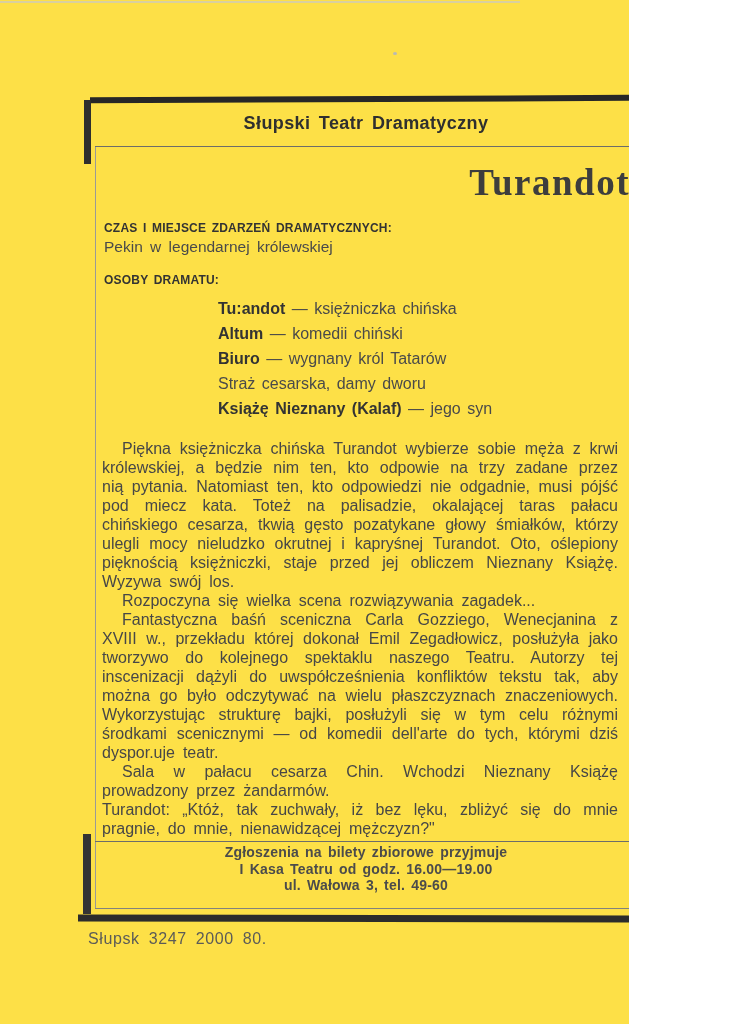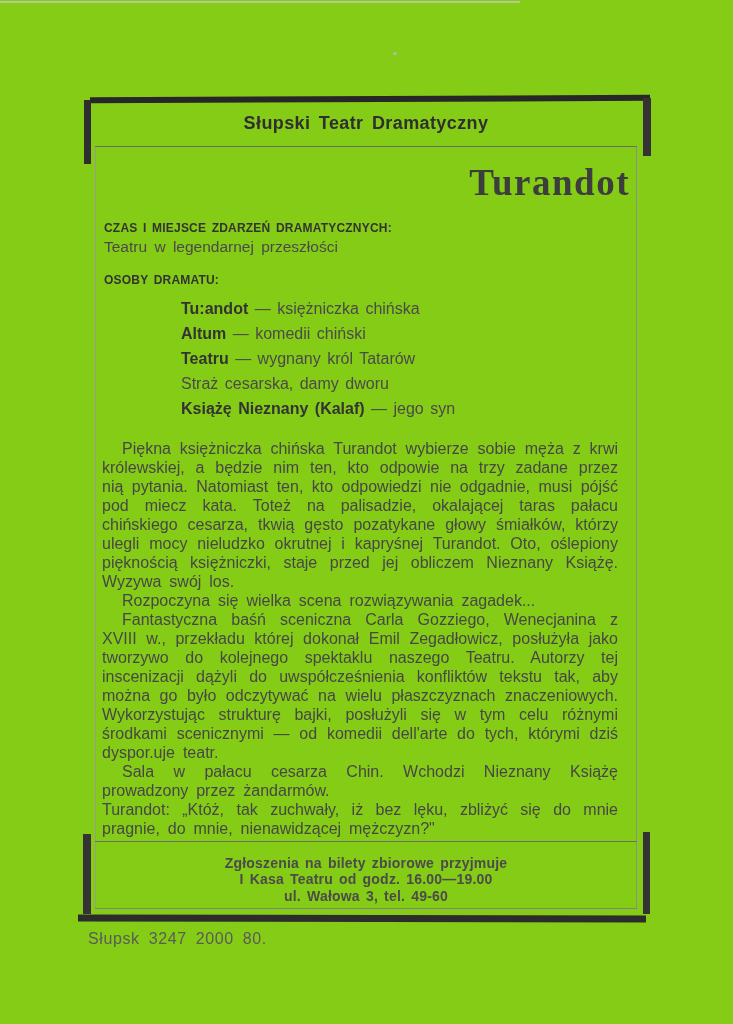--- a/index.html
+++ b/index.html
@@ -2,22 +2,22 @@
 <html><head>
 <meta charset="utf-8">
 <style>
   html,body { margin:0; padding:0; }
   body {
     width:733px; height:1024px;
     background:#ffffff;
     font-family:"Liberation Sans", sans-serif;
   }
   .scan-page {
-    position:relative; width:733px; height:1024px;
-    background:#84cc16; overflow:hidden;
+    position:relative; width:629px; height:1024px;
+    background:#fde047; overflow:hidden;
     color:#454545;
   }
   
   .artifact-topline { position:absolute; left:0; top:1px; width:520px; height:2px; background:#c9c9c5; opacity:.7; }
   .artifact-speck { position:absolute; left:393px; top:52px; width:4px; height:3px; background:#b9b9b4; border-radius:50%; }
 
   
   .frame { position:absolute; left:88px; top:100px; width:556px; height:818px; }
   .bar-top        { position:absolute; top:-4px; left:2px; right:-6px; height:6px; background:#272727; transform:rotate(-0.25deg); }
   .seg-left-top   { position:absolute; top:0; left:-4px; width:7px; height:64px; background:#2e2e2e; }
@@ -45,35 +45,35 @@
   .play-title {
     margin:14px 0 0 0; text-align:right;
     font-family:Liberation Serif, serif; font-weight:700;
     font-size:37px; color:#3d3d3d; letter-spacing:1.5px;
   }
   .sec-heading {
     margin:17px 0 0 2px; font-size:12px; font-weight:bold;
     color:#333; letter-spacing:.2px; word-spacing:2px;
   }
   .sec-value { margin:3px 0 0 2px; font-size:15.5px; color:#4a4a4a; word-spacing:3px; }
-  .cast-list { margin:9px 0 0 79px; font-size:16px; line-height:25px; word-spacing:2px; }
+  .cast-list { margin:9px 0 0 116px; font-size:16px; line-height:25px; word-spacing:2px; }
   .cast-name { font-weight:bold; color:#333; }
   .cast-role { color:#4a4a4a; }
 
   .synopsis {
     margin:18px 12px 0 0; font-size:16px; line-height:19px;
     text-align:justify; word-spacing:3.5px; color:#474747;
   }
   .synopsis p { margin:0; text-indent:20px; }
   .synopsis p.noindent { text-indent:0; }
 
   
   .footer-box {
     position:absolute; left:8px; right:8px; bottom:14px; height:60px;
-    display:flex; flex-direction:column; align-items:center; justify-content:flex-end;
+    display:flex; flex-direction:column; align-items:center; justify-content:flex-start;
     font-size:14px; font-weight:bold; color:#4b4b4b;
     line-height:16.5px; letter-spacing:.2px; word-spacing:2px;
   }
 
   .imprint {
     position:absolute; left:88px; top:930px;
     font-size:16px; color:#5b5b58; letter-spacing:.6px; word-spacing:4px;
   }
 </style>
 </head>
@@ -99,33 +99,33 @@
     <div class="bar-bottom"></div>
 
     <div class="header-box">
       <span class="theater-name">Słupski Teatr Dramatyczny</span>
     </div>
 
     <div class="content">
       <h1 class="play-title">Turandot</h1>
 
       <div class="sec-heading">CZAS I MIEJSCE ZDARZEŃ DRAMATYCZNYCH:</div>
-      <div class="sec-value">Teatru w legendarnej przeszłości</div>
+      <div class="sec-value">Pekin w legendarnej królewskiej</div>
 
       <div class="sec-heading">OSOBY DRAMATU:</div>
 
       <div class="cast-list">
         <div class="cast-row">
           <span class="cast-name">Tu:andot</span><span class="cast-role"> — </span><span class="cast-role">księżniczka chińska</span>
         </div>
         <div class="cast-row">
           <span class="cast-name">Altum</span><span class="cast-role"> — </span><span class="cast-role">komedii chiński</span>
         </div>
         <div class="cast-row">
-          <span class="cast-name">Teatru</span><span class="cast-role"> — </span><span class="cast-role">wygnany król Tatarów</span>
+          <span class="cast-name">Biuro</span><span class="cast-role"> — </span><span class="cast-role">wygnany król Tatarów</span>
         </div>
         <div class="cast-row">
           <span class="cast-name"></span><span class="cast-role"></span><span class="cast-role">Straż cesarska, damy dworu</span>
         </div>
         <div class="cast-row">
           <span class="cast-name">Książę Nieznany (Kalaf)</span><span class="cast-role"> — </span><span class="cast-role">jego syn</span>
         </div>
       </div>
 
       <div class="synopsis">

